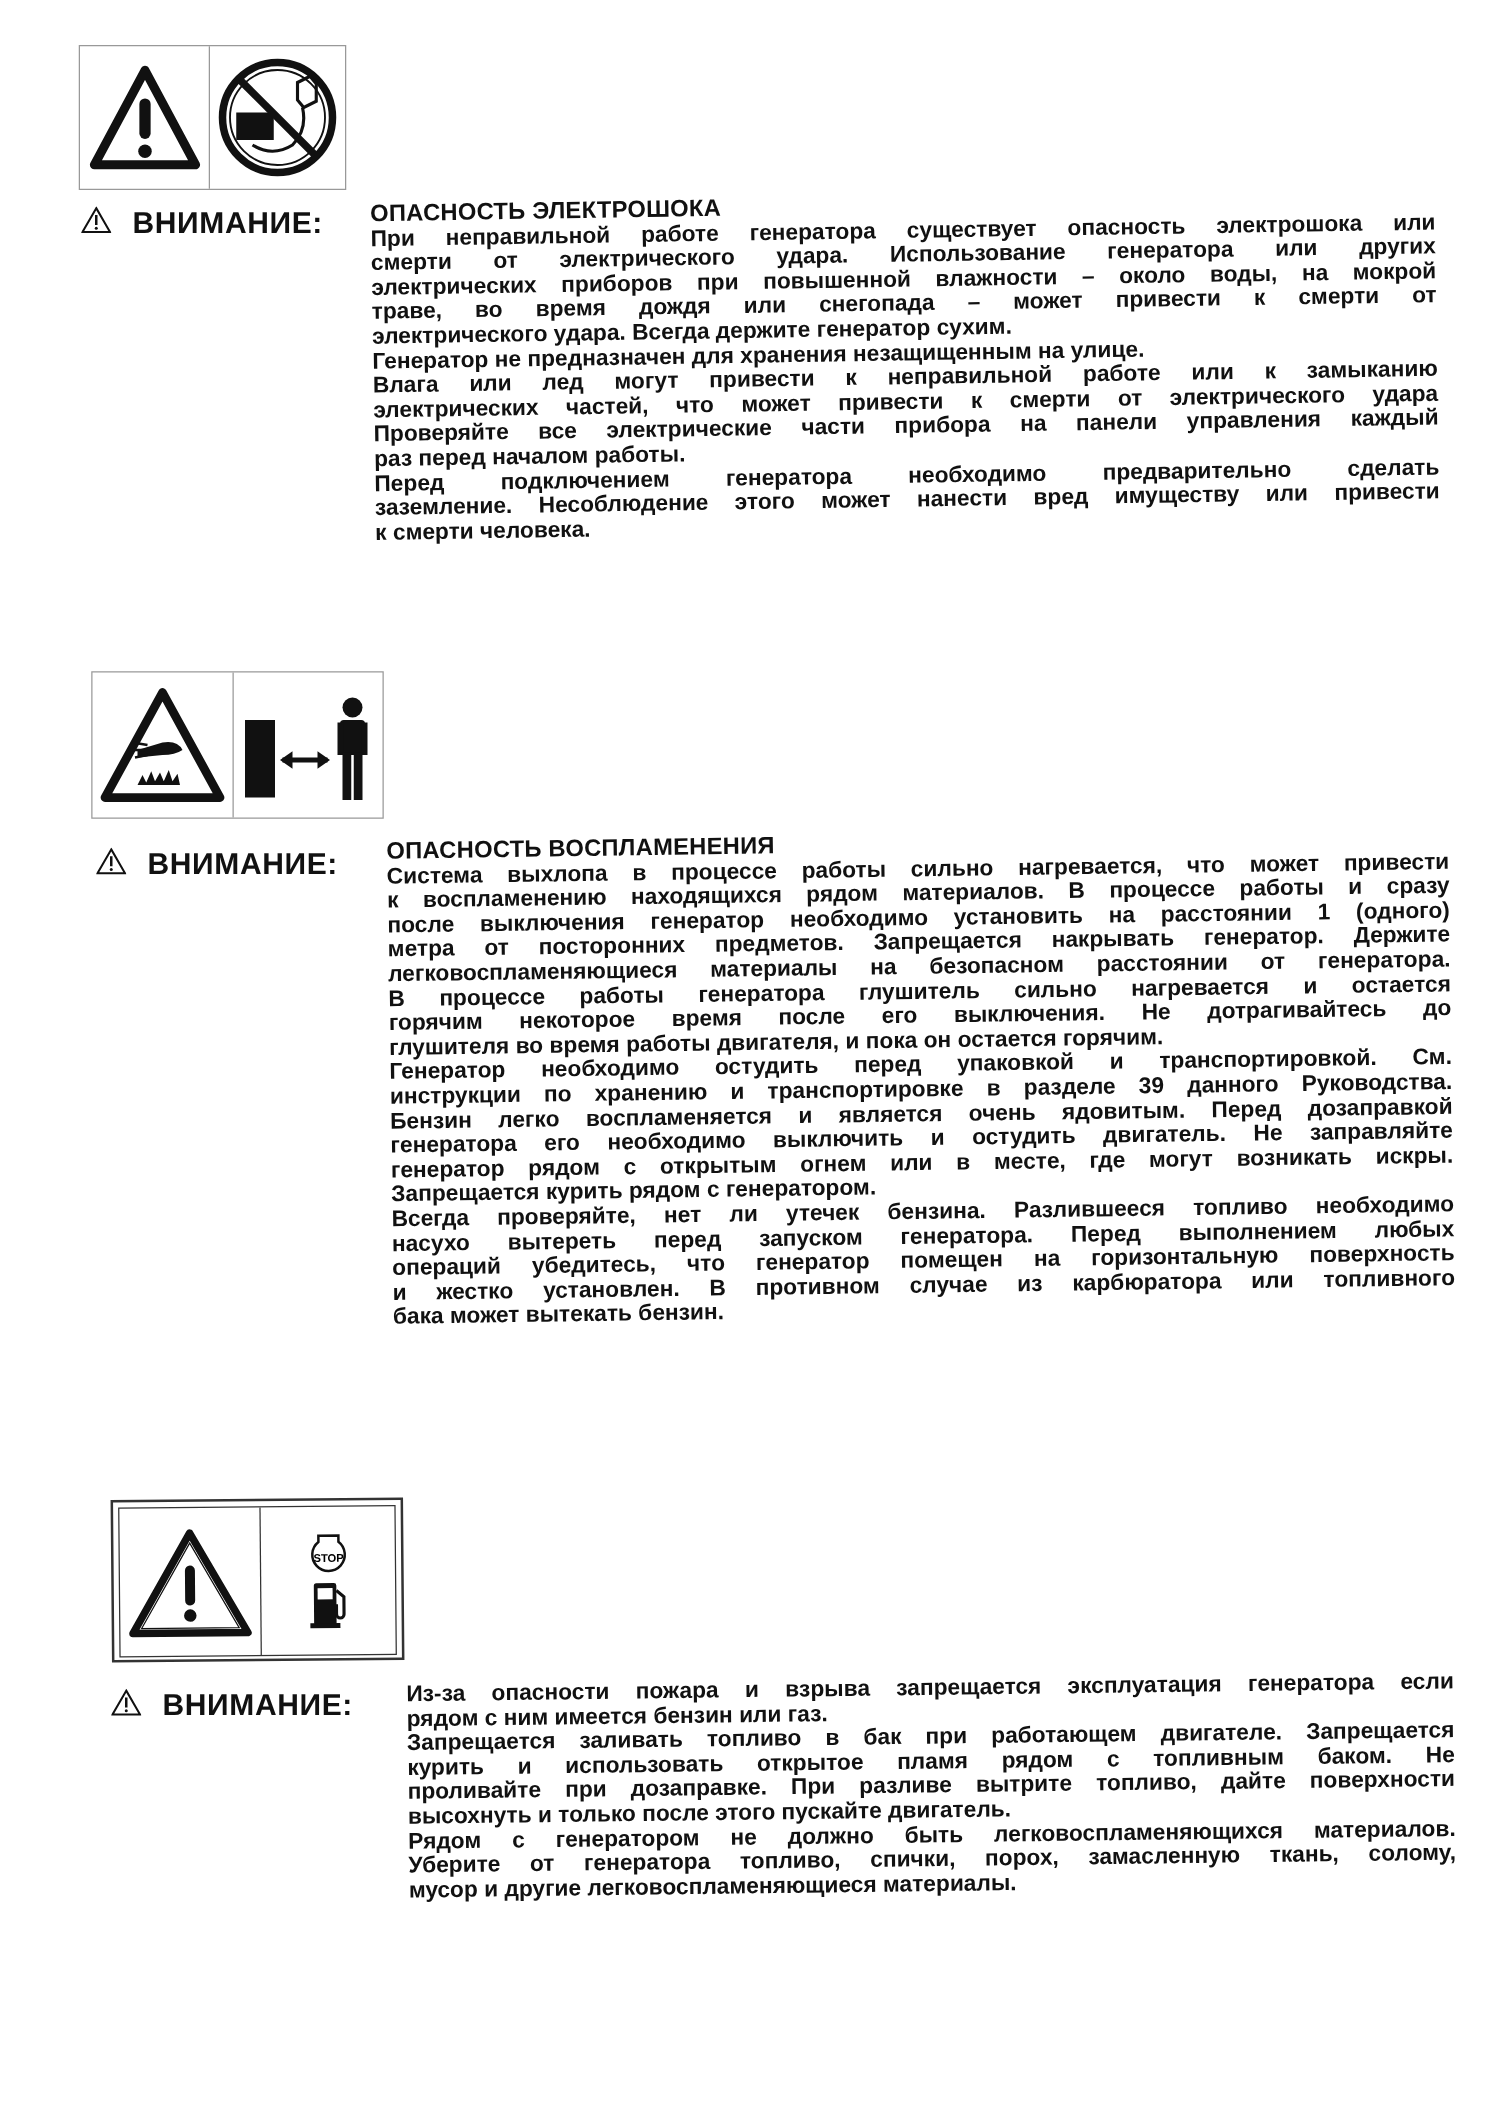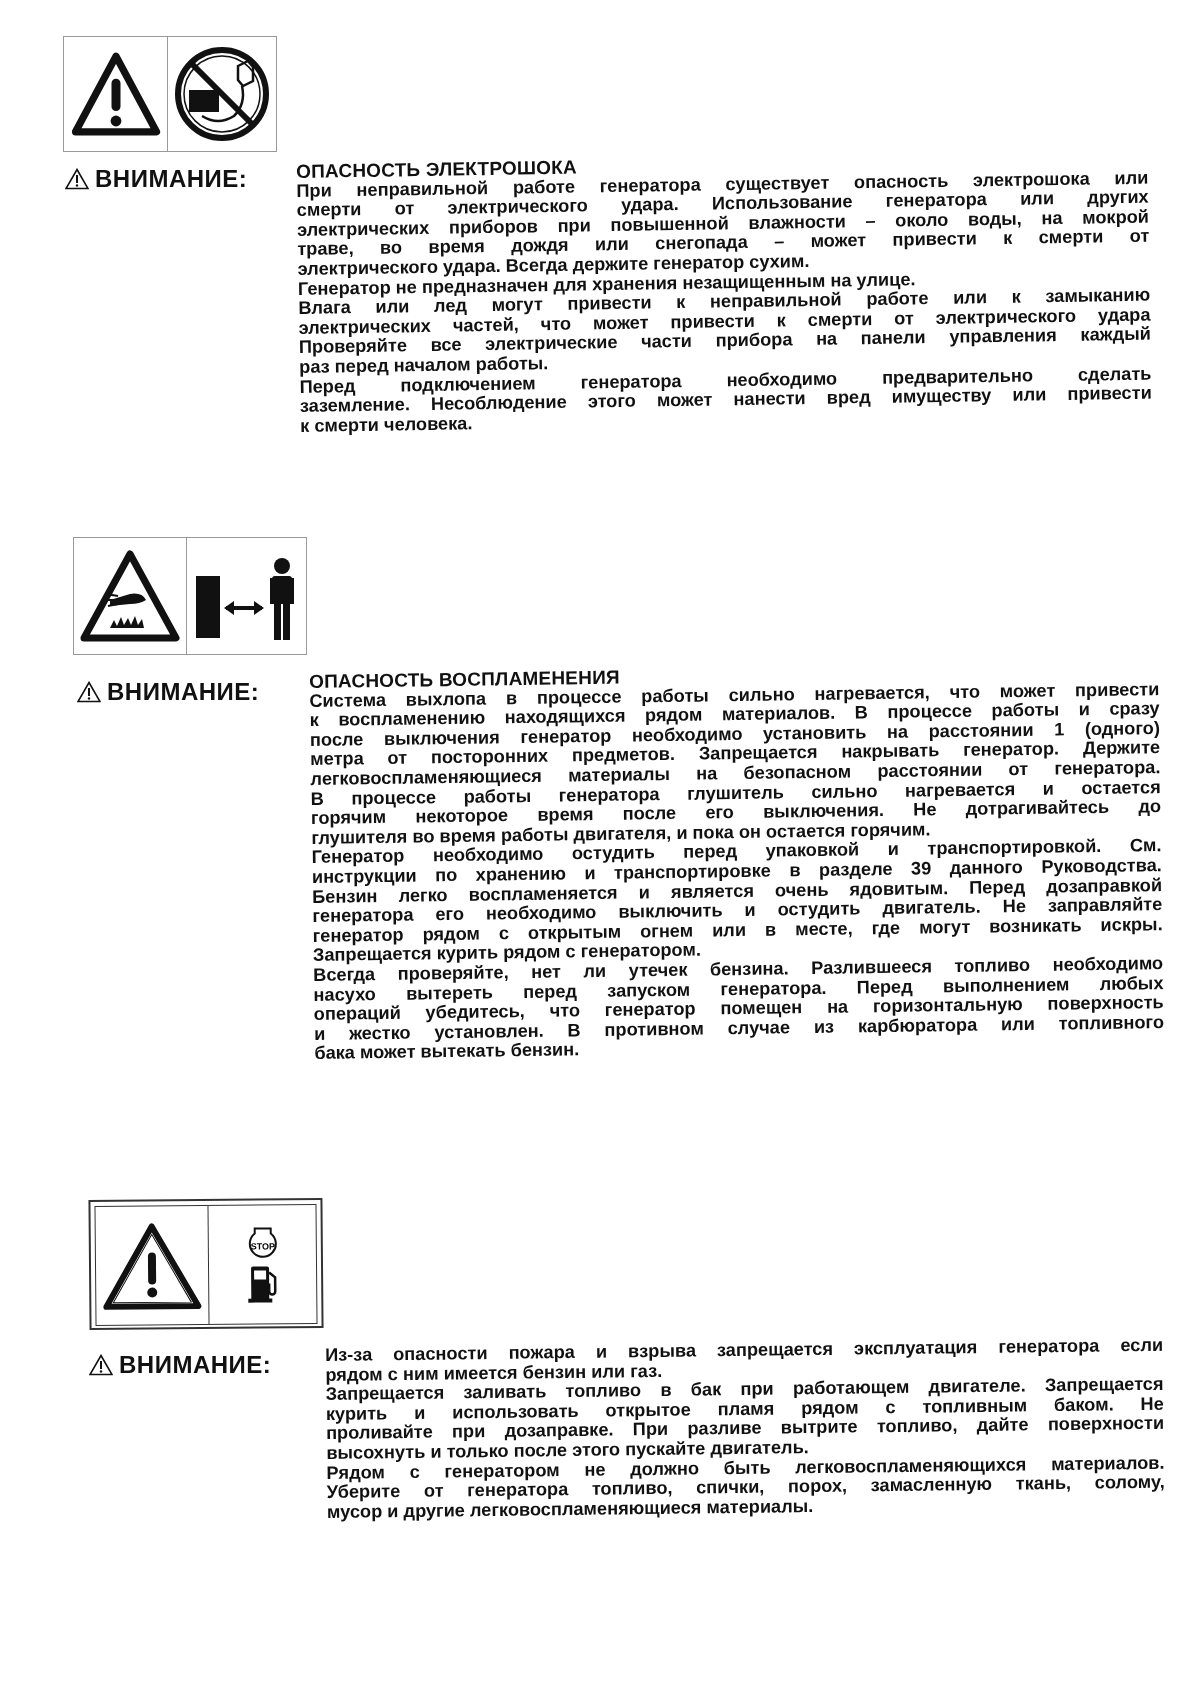--- a/index.html
+++ b/index.html
@@ -12,21 +12,21 @@
   }
   .pictogram .cell { border-right: 1px solid #999; display: flex; align-items: center; justify-content: center; }
   .pictogram .cell:last-child { border-right: none; }
   .pictogram.double { border: 2px solid #333; padding: 4px; }
   .pictogram.double .inner { border: 1px solid #333; display: flex; width: 100%; height: 100%; }
   .pictogram.double .cell { border-right: 1px solid #333; }
   .pictogram.double .cell:last-child { border-right: none; }
 
   .warn-label {
     position: absolute; font-weight: bold; font-size: 24px; letter-spacing: 0.5px;
-    display: flex; align-items: center; gap: 6px; white-space: nowrap;
+    display: flex; gap: 17px; white-space: nowrap;
   }
   .warn-label svg { width: 24px; height: 22px; }
 
   .block { position: absolute; font-weight: bold; font-size: 18.2px; line-height: 19.6px; }
   .block .heading { font-size: 19px; letter-spacing: 0.2px; }
   .block .line { white-space: nowrap; text-align: justify; text-align-last: justify; }
   .block .line.last { text-align-last: left; }
 </style>
 </head>
 <body>

